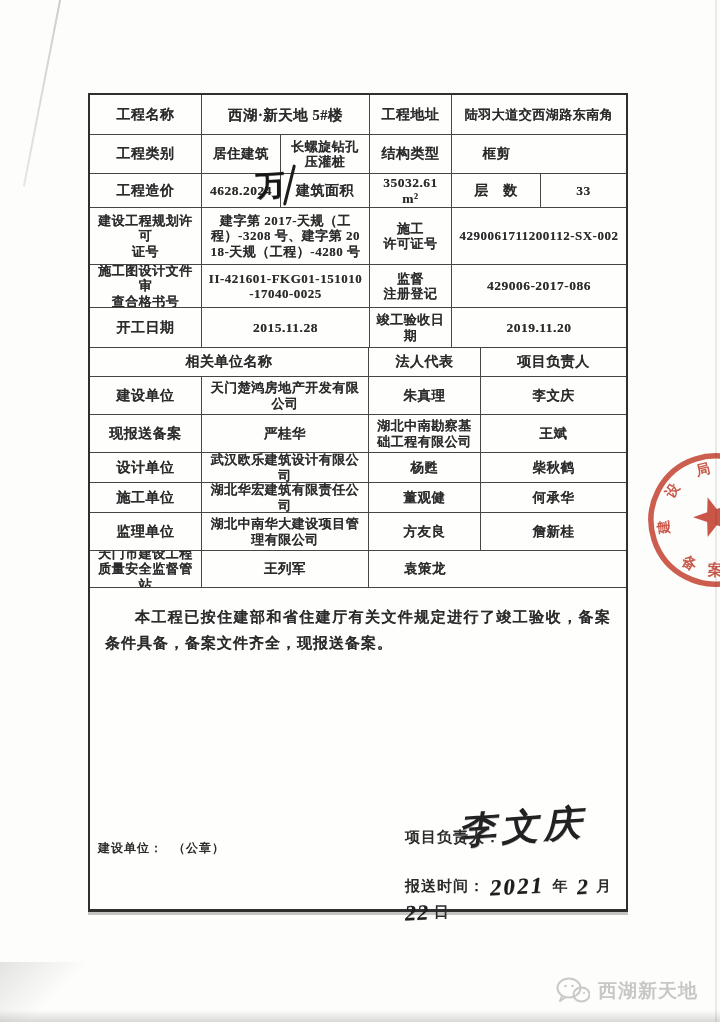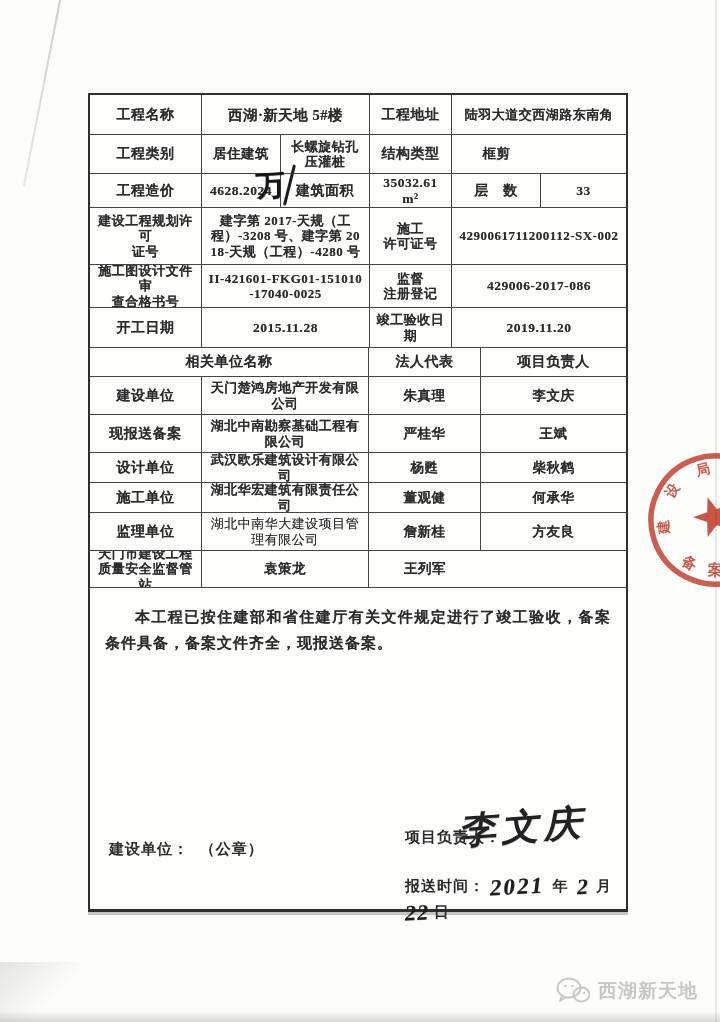--- a/index.html
+++ b/index.html
@@ -46,21 +46,21 @@
   .h43{height:43px}.h29{height:29px}.h38{height:38px}.h30{height:30px}.h37{height:37px}
   .big{height:322px;border-bottom:none;}
 
   
   .bottom-cell{position:relative;box-sizing:border-box;width:100%;height:100%;}
   .declaration{
     font-size:15px;line-height:26px;font-weight:600;letter-spacing:1px;
     text-indent:2em;text-align:justify;padding:16px 15px 0 15px;
     text-shadow:0 0 .5px rgba(40,40,40,.5);
   }
-  .builder-line{position:absolute;left:19px;top:252px;font-size:15px;font-weight:700;letter-spacing:1px;}
+  .builder-line{position:absolute;left:8px;top:252px;font-size:12px;font-weight:700;letter-spacing:1px;}
   .pm-line{position:absolute;left:315px;top:240px;font-size:15px;font-weight:700;letter-spacing:1px;}
   .date-line{position:absolute;left:315px;top:286px;font-size:15px;font-weight:700;letter-spacing:1px;}
   .hand{
     font-weight:700;color:#1e1e1e;display:inline-block;
     transform:skewX(-10deg) rotate(-3deg);
     text-shadow:.4px .4px 0 rgba(0,0,0,.35);
   }
   .hand-year{font-size:23px;letter-spacing:2px;vertical-align:-3px;}
   .hand-md{font-size:22px;letter-spacing:1px;vertical-align:-3px;}
   .signature{
@@ -168,46 +168,46 @@
     </div>
 
     <div class="row g4 h38">
       <div class="cell lbl">建设单位</div>
       <div class="cell sm" style="font-weight:600;">天门楚鸿房地产开发有限公司</div>
       <div class="cell" style="font-weight:600;">朱真理</div>
       <div class="cell" style="font-weight:600;">李文庆</div>
     </div>
     <div class="row g4 h38">
       <div class="cell lbl">现报送备案</div>
+      <div class="cell" style="font-weight:600;">严桂华</div>
       <div class="cell sm" style="font-weight:600;">湖北中南勘察基础工程有限公司</div>
-      <div class="cell" style="font-weight:600;">严桂华</div>
       <div class="cell" style="font-weight:600;">王斌</div>
     </div>
     <div class="row g4 h30">
       <div class="cell lbl">设计单位</div>
       <div class="cell sm" style="font-weight:600;">武汉欧乐建筑设计有限公司</div>
       <div class="cell" style="font-weight:600;">杨甦</div>
       <div class="cell" style="font-weight:600;">柴秋鹤</div>
     </div>
     <div class="row g4 h30">
       <div class="cell lbl">施工单位</div>
       <div class="cell sm" style="font-weight:600;">湖北华宏建筑有限责任公司</div>
       <div class="cell" style="font-weight:600;">董观健</div>
       <div class="cell" style="font-weight:600;">何承华</div>
     </div>
     <div class="row g4 h38">
       <div class="cell lbl">监理单位</div>
-      <div class="cell sm" style="font-weight:400;">湖北中南华大建设项目管理有限公司</div>
+      <div class="cell sm" style="font-weight:700;">湖北中南华大建设项目管理有限公司</div>
+      <div class="cell" style="font-weight:600;">方友良</div>
       <div class="cell" style="font-weight:600;">詹新桂</div>
-      <div class="cell" style="font-weight:600;">方友良</div>
     </div>
     <div class="row g4 h37">
       <div class="cell sm" style="font-weight:600;">天门市建设工程质量安全监督管站</div>
+      <div class="cell" style="font-weight:600;">王列军</div>
       <div class="cell" style="font-weight:600;">袁策龙</div>
-      <div class="cell" style="font-weight:600;">王列军</div>
     </div>
 
     <div class="row g1 big">
       <div class="bottom-cell">
         <div class="declaration">本工程已按住建部和省住建厅有关文件规定进行了竣工验收，备案条件具备，备案文件齐全，现报送备案。</div>
 
         <div class="builder-line">
           <span>建设单位：</span>
           <span style="margin-left:6px;">（公章）</span>
         </div>

